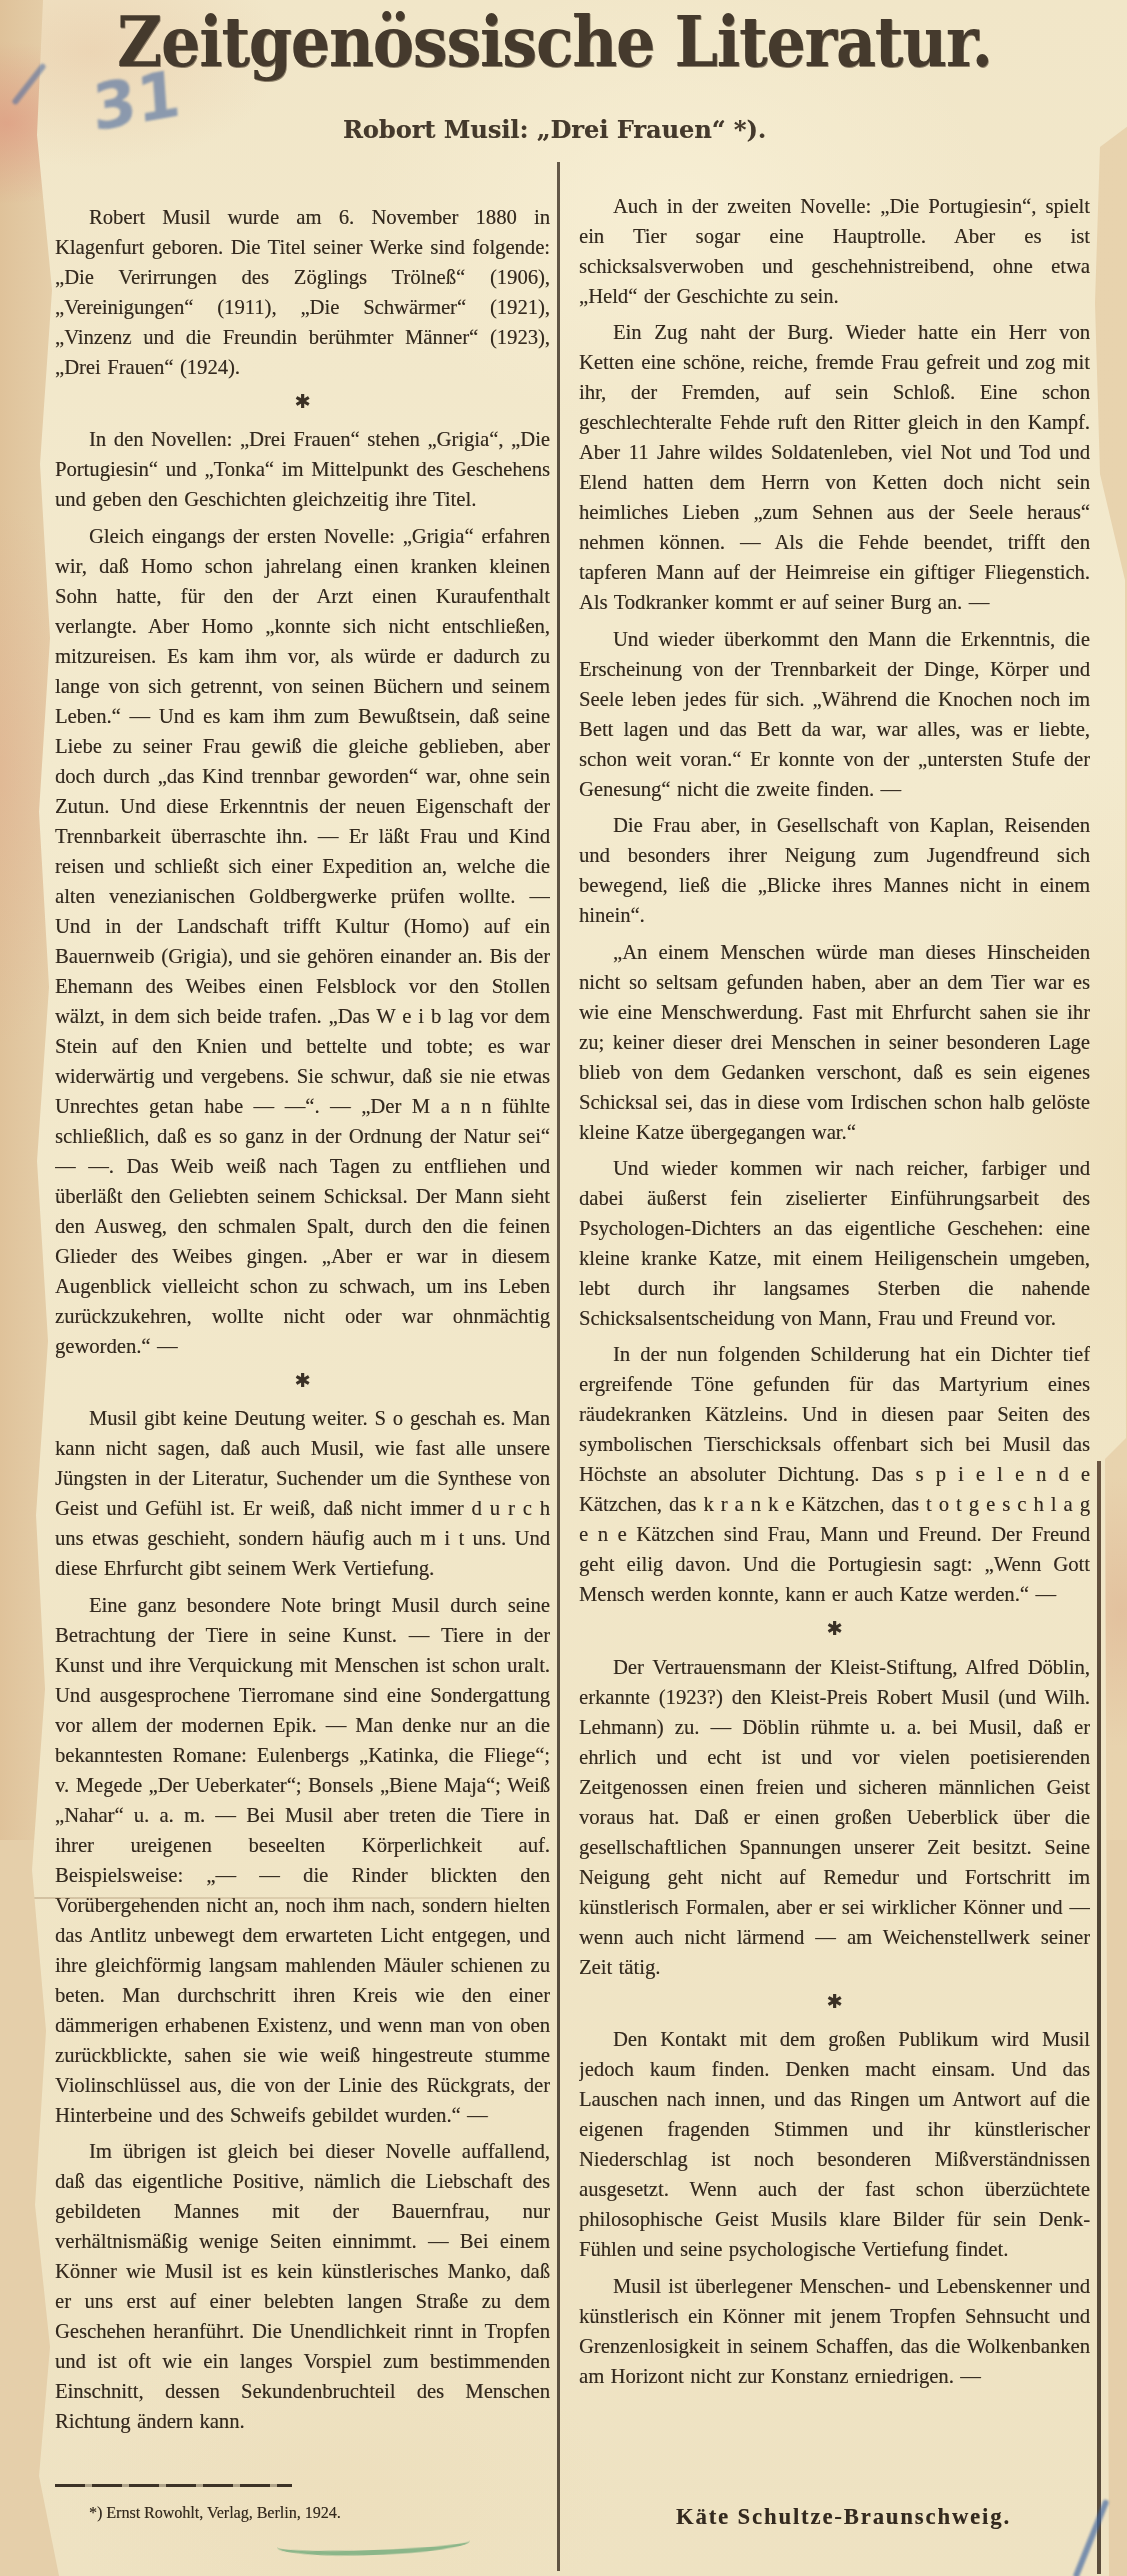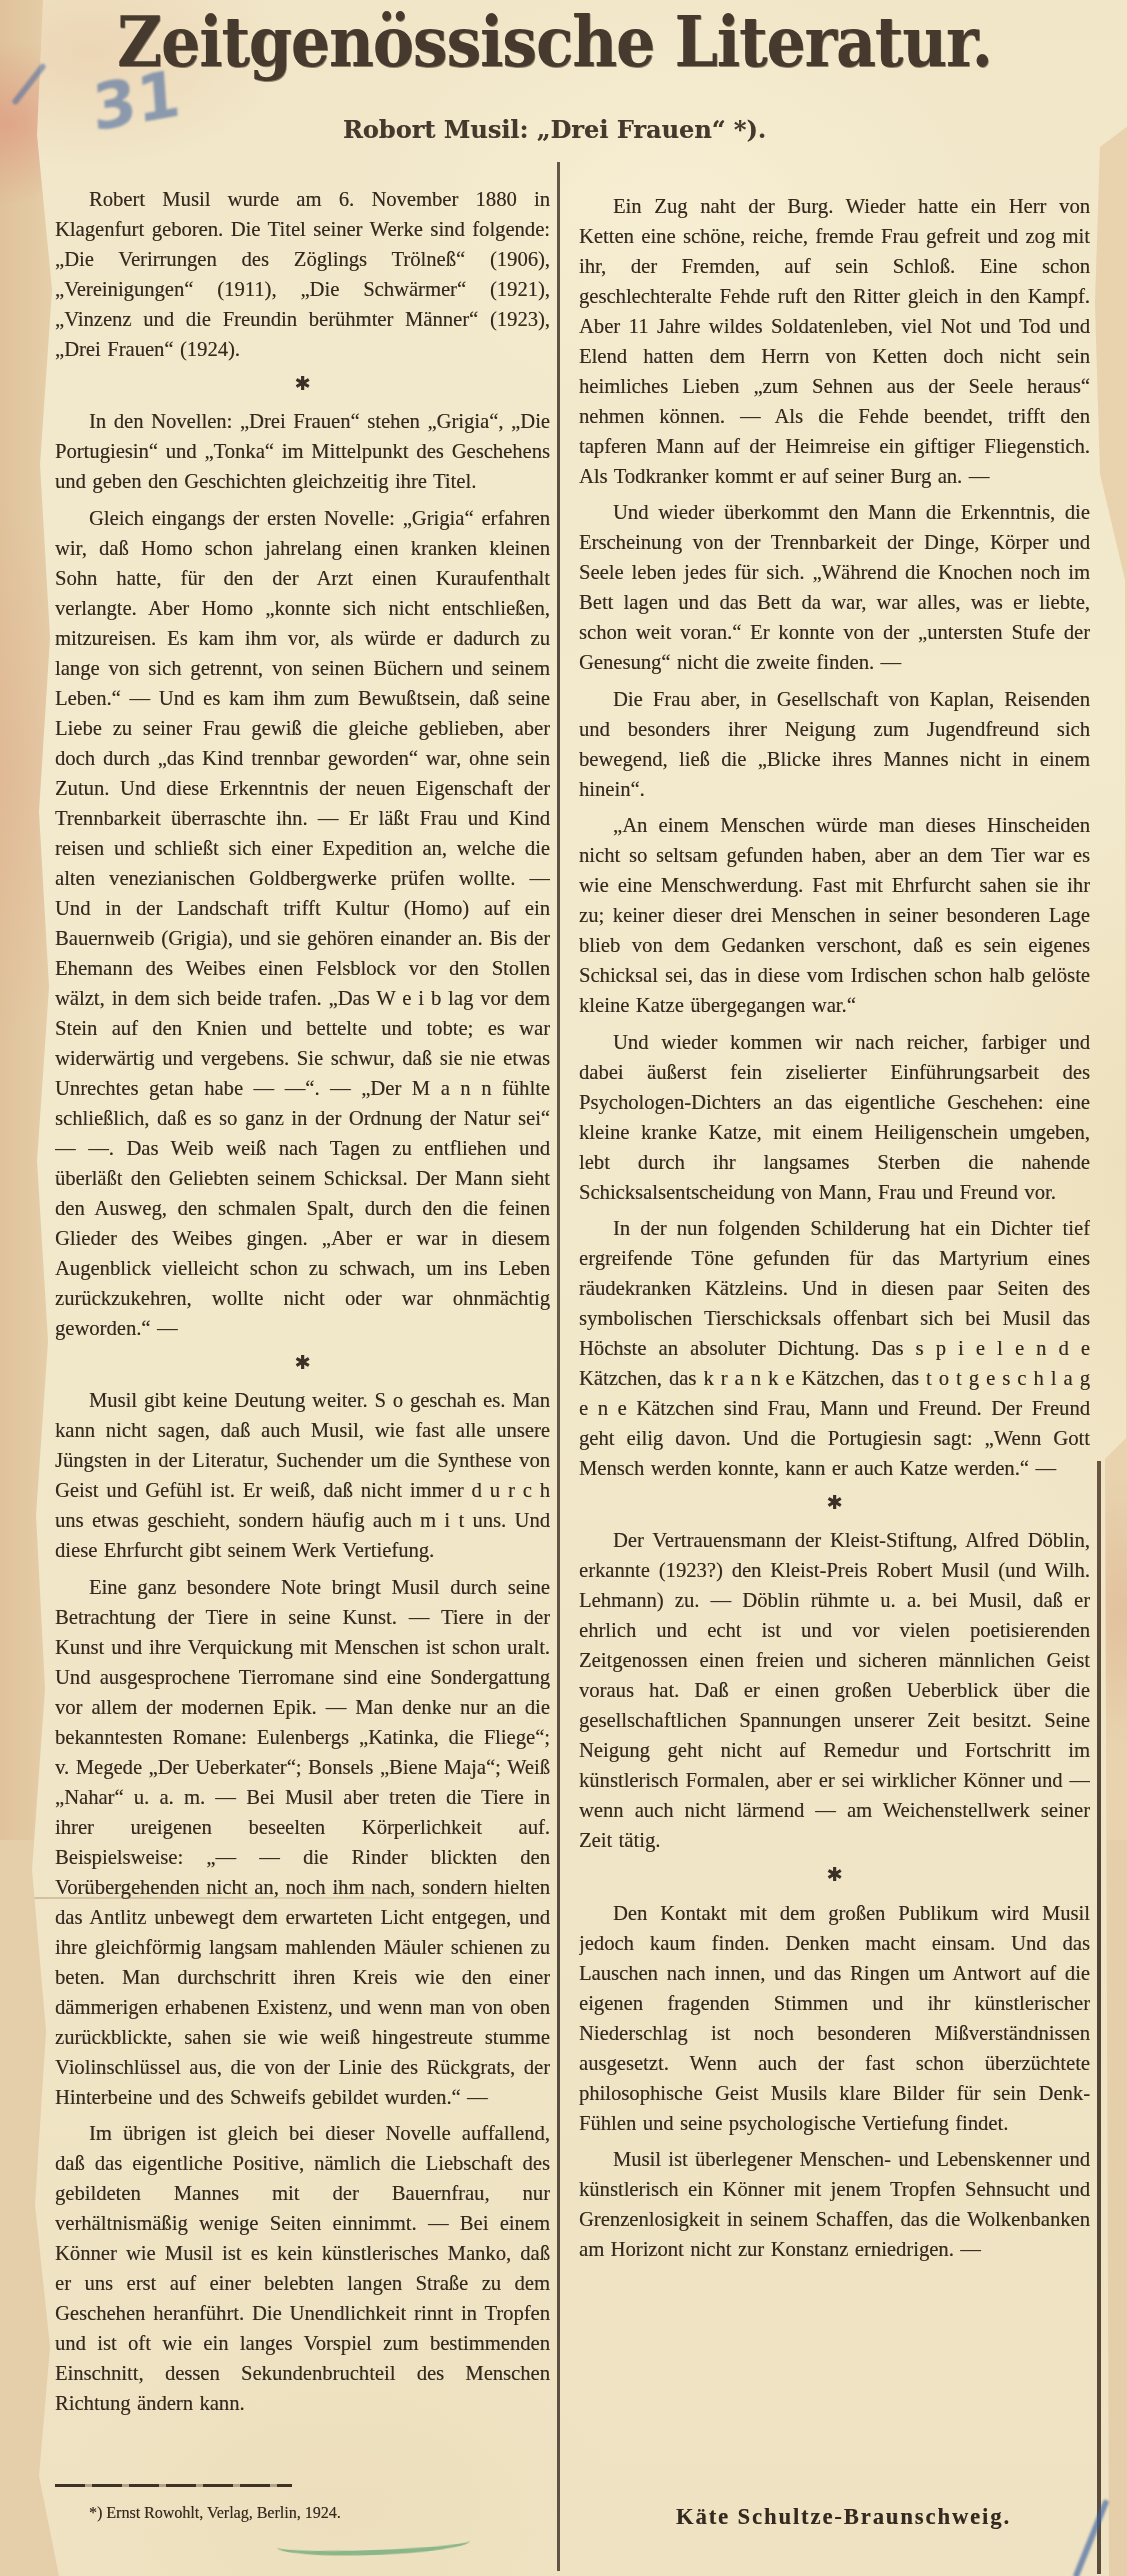--- a/index.html
+++ b/index.html
@@ -46,21 +46,21 @@
     font-size:24px;font-weight:bold;color:#44392c;
     text-shadow:0.4px 0.4px 0.5px rgba(60,45,30,.5);
   }
   .col{
     position:absolute;overflow:hidden;
     font-size:20.6px;line-height:30px;color:#33291e;
     text-align:justify;
     text-shadow:0.3px 0.3px 0.3px rgba(48,36,24,.45);
     word-spacing:1.3px;
   }
-  .col-left{left:55px;top:184px;width:495px;height:2286px;}
+  .col-left{left:55px;top:202px;width:495px;height:2286px;}
   .col-right{left:579px;top:191px;width:511px;height:2299px;}
   .col p{margin:0 0 6.4px 0;text-indent:34px;}
   .star{
     text-align:center;font-size:19.3px;line-height:24.5px;margin:7.7px 0 10.3px 0;
     color:#3a3025;text-indent:0;
   }
   .rule-v{
     position:absolute;left:557px;top:162px;width:3.2px;height:2409px;
     background:linear-gradient(180deg,#4a3e30 0%,#3c3226 20%,#514434 45%,#3c3226 75%,#463a2c 100%);
     opacity:.85;
@@ -123,20 +123,21 @@
       <div class="star">✱</div>
       <p>Musil gibt keine Deutung weiter. S o geschah es. Man kann nicht sagen, daß auch Musil, wie fast alle unsere Jüngsten in der Literatur, Suchender um die Synthese von Geist und Gefühl ist. Er weiß, daß nicht immer d u r c h uns etwas geschieht, sondern häufig auch m i t uns. Und diese Ehrfurcht gibt seinem Werk Vertiefung.</p>
       <p>Eine ganz besondere Note bringt Musil durch seine Betrachtung der Tiere in seine Kunst. — Tiere in der Kunst und ihre Verquickung mit Menschen ist schon uralt. Und ausgesprochene Tierromane sind eine Sondergattung vor allem der modernen Epik. — Man denke nur an die bekanntesten Romane: Eulenbergs „Katinka, die Fliege“; v. Megede „Der Ueberkater“; Bonsels „Biene Maja“; Weiß „Nahar“ u. a. m. — Bei Musil aber treten die Tiere in ihrer ureigenen beseelten Körperlichkeit auf. Beispielsweise: „— — die Rinder blickten den Vorübergehenden nicht an, noch ihm nach, sondern hielten das Antlitz unbewegt dem erwarteten Licht entgegen, und ihre gleichförmig langsam mahlenden Mäuler schienen zu beten. Man durchschritt ihren Kreis wie den einer dämmerigen erhabenen Existenz, und wenn man von oben zurückblickte, sahen sie wie weiß hingestreute stumme Violinschlüssel aus, die von der Linie des Rückgrats, der Hinterbeine und des Schweifs gebildet wurden.“ —</p>
       <p>Im übrigen ist gleich bei dieser Novelle auffallend, daß das eigentliche Positive, nämlich die Liebschaft des gebildeten Mannes mit der Bauernfrau, nur verhältnismäßig wenige Seiten einnimmt. — Bei einem Könner wie Musil ist es kein künstlerisches Manko, daß er uns erst auf einer belebten langen Straße zu dem Geschehen heranführt. Die Unendlichkeit rinnt in Tropfen und ist oft wie ein langes Vorspiel zum bestimmenden Einschnitt, dessen Sekundenbruchteil des Menschen Richtung ändern kann.</p>
     </div>
 
     <div class="rule-v"></div>
     <div class="crease"></div>
 
     <div class="col col-right">
+      <p>Auch in der zweiten Novelle: „Die Portugiesin“, spielt ein Tier sogar eine Hauptrolle. Aber es ist schicksalsverwoben und geschehnistreibend, ohne etwa „Held“ der Geschichte zu sein.</p>
       <p>Ein Zug naht der Burg. Wieder hatte ein Herr von Ketten eine schöne, reiche, fremde Frau gefreit und zog mit ihr, der Fremden, auf sein Schloß. Eine schon geschlechteralte Fehde ruft den Ritter gleich in den Kampf. Aber 11 Jahre wildes Soldatenleben, viel Not und Tod und Elend hatten dem Herrn von Ketten doch nicht sein heimliches Lieben „zum Sehnen aus der Seele heraus“ nehmen können. — Als die Fehde beendet, trifft den tapferen Mann auf der Heimreise ein giftiger Fliegenstich. Als Todkranker kommt er auf seiner Burg an. —</p>
       <p>Und wieder überkommt den Mann die Erkenntnis, die Erscheinung von der Trennbarkeit der Dinge, Körper und Seele leben jedes für sich. „Während die Knochen noch im Bett lagen und das Bett da war, war alles, was er liebte, schon weit voran.“ Er konnte von der „untersten Stufe der Genesung“ nicht die zweite finden. —</p>
       <p>Die Frau aber, in Gesellschaft von Kaplan, Reisenden und besonders ihrer Neigung zum Jugendfreund sich bewegend, ließ die „Blicke ihres Mannes nicht in einem hinein“.</p>
       <p>„An einem Menschen würde man dieses Hinscheiden nicht so seltsam gefunden haben, aber an dem Tier war es wie eine Menschwerdung. Fast mit Ehrfurcht sahen sie ihr zu; keiner dieser drei Menschen in seiner besonderen Lage blieb von dem Gedanken verschont, daß es sein eigenes Schicksal sei, das in diese vom Irdischen schon halb gelöste kleine Katze übergegangen war.“</p>
       <p>Und wieder kommen wir nach reicher, farbiger und dabei äußerst fein ziselierter Einführungsarbeit des Psychologen-Dichters an das eigentliche Geschehen: eine kleine kranke Katze, mit einem Heiligenschein umgeben, lebt durch ihr langsames Sterben die nahende Schicksalsentscheidung von Mann, Frau und Freund vor.</p>
       <p>In der nun folgenden Schilderung hat ein Dichter tief ergreifende Töne gefunden für das Martyrium eines räudekranken Kätzleins. Und in diesen paar Seiten des symbolischen Tierschicksals offenbart sich bei Musil das Höchste an absoluter Dichtung. Das s p i e l e n d e Kätzchen, das k r a n k e Kätzchen, das t o t  g e s c h l a g e n e Kätzchen sind Frau, Mann und Freund. Der Freund geht eilig davon. Und die Portugiesin sagt: „Wenn Gott Mensch werden konnte, kann er auch Katze werden.“ —</p>
       <div class="star">✱</div>
       <p>Der Vertrauensmann der Kleist-Stiftung, Alfred Döblin, erkannte (1923?) den Kleist-Preis Robert Musil (und Wilh. Lehmann) zu. — Döblin rühmte u. a. bei Musil, daß er ehrlich und echt ist und vor vielen poetisierenden Zeitgenossen einen freien und sicheren männlichen Geist voraus hat. Daß er einen großen Ueberblick über die gesellschaftlichen Spannungen unserer Zeit besitzt. Seine Neigung geht nicht auf Remedur und Fortschritt im künstlerisch Formalen, aber er sei wirklicher Könner und — wenn auch nicht lärmend — am Weichenstellwerk seiner Zeit tätig.</p>
       <div class="star">✱</div>
       <p>Den Kontakt mit dem großen Publikum wird Musil jedoch kaum finden. Denken macht einsam. Und das Lauschen nach innen, und das Ringen um Antwort auf die eigenen fragenden Stimmen und ihr künstlerischer Niederschlag ist noch besonderen Mißverständnissen ausgesetzt. Wenn auch der fast schon überzüchtete philosophische Geist Musils klare Bilder für sein Denk-Fühlen und seine psychologische Vertiefung findet.</p>

